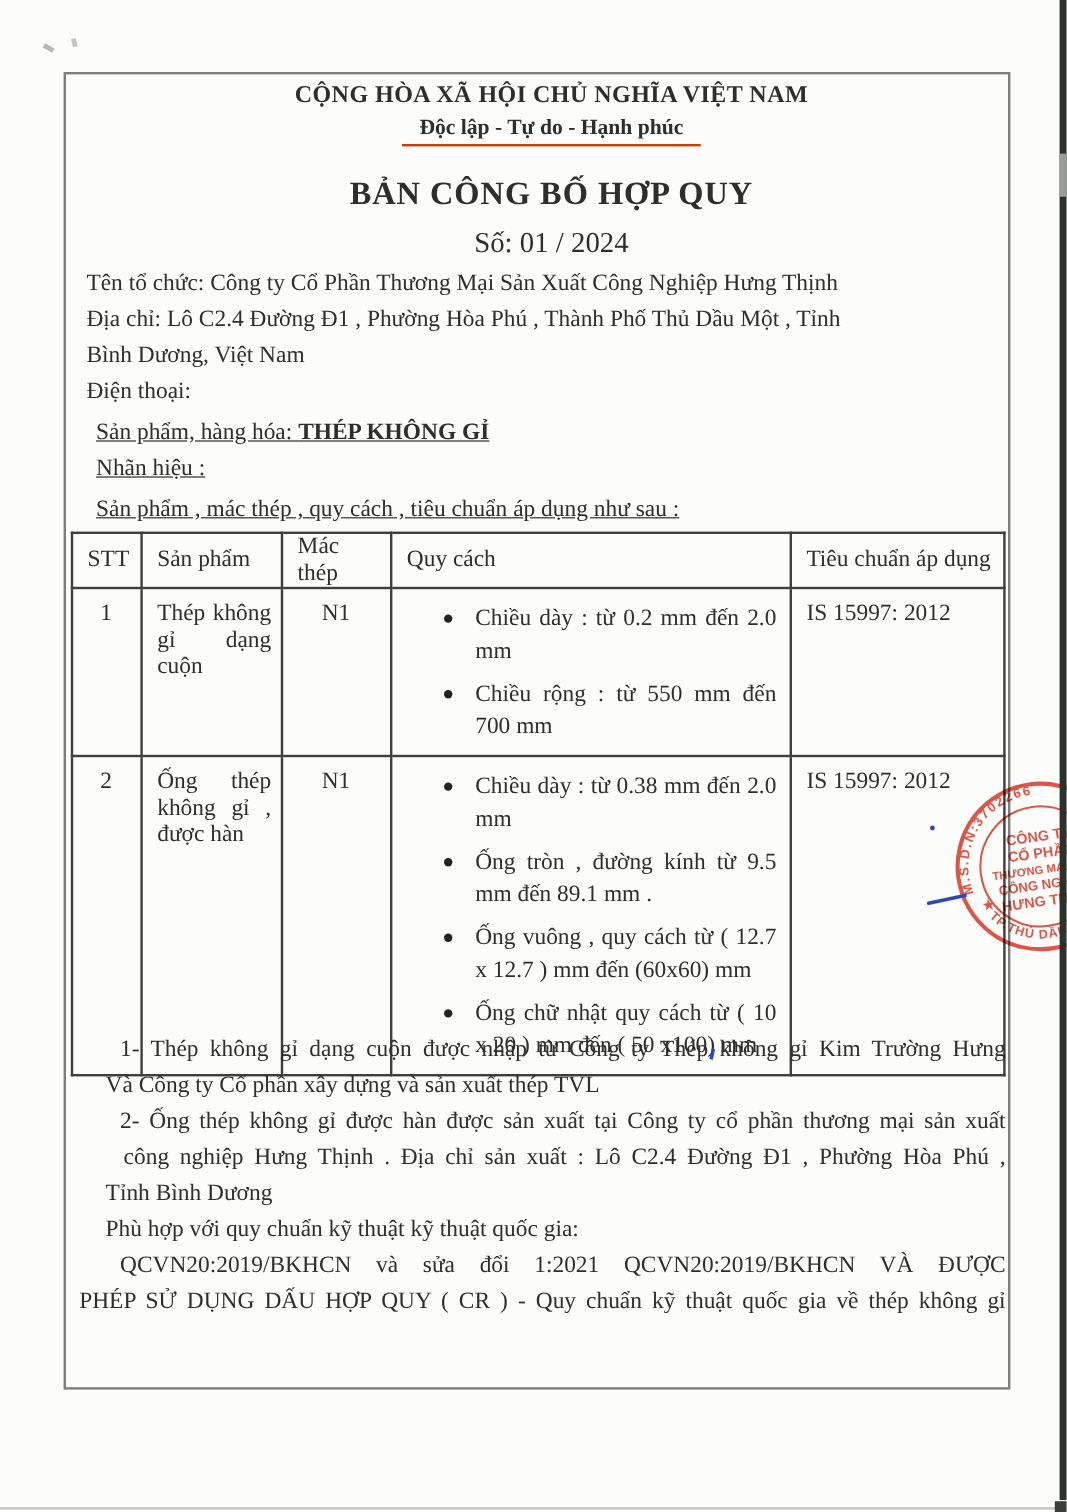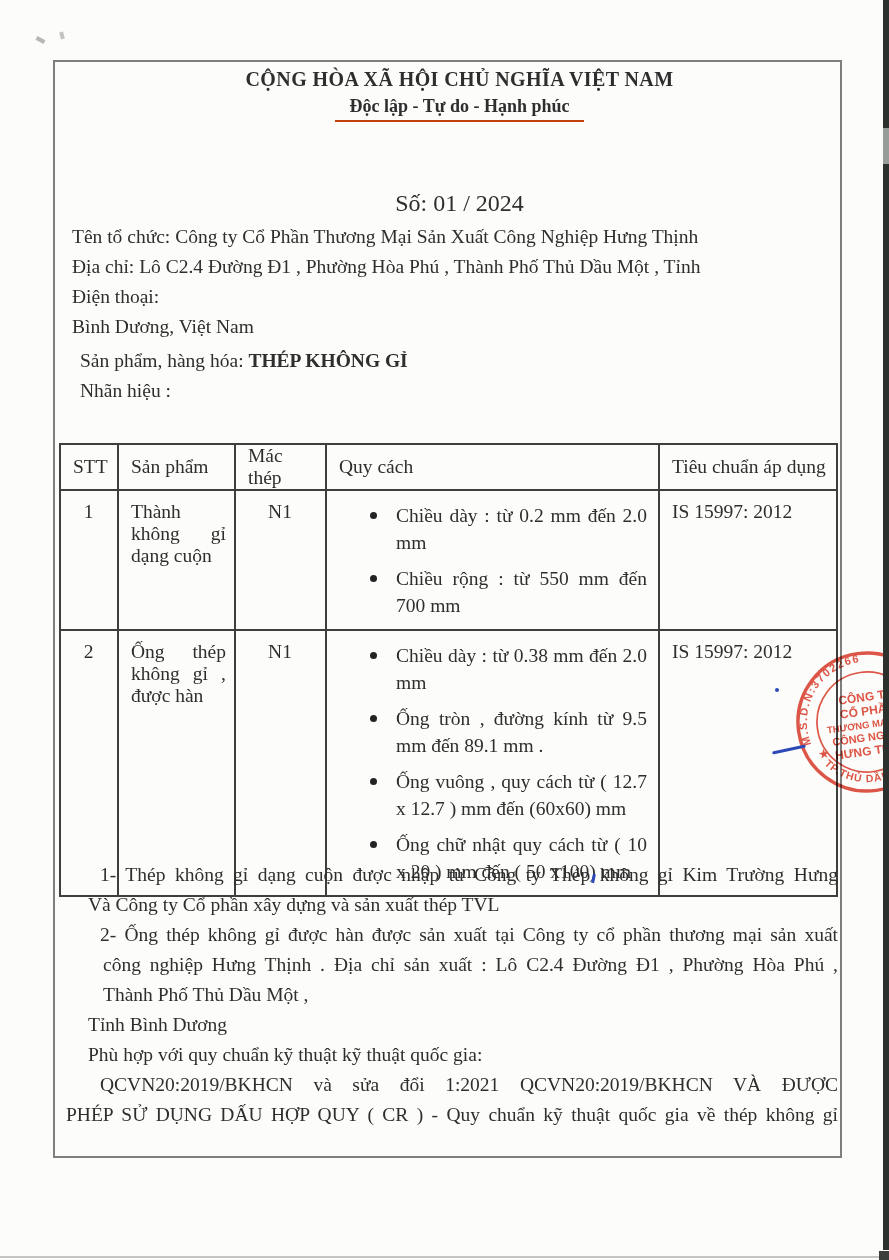--- a/index.html
+++ b/index.html
@@ -13,21 +13,21 @@
 
   
   .cblock { position:absolute; left:73px; width:773px; text-align:center; }
   .nat1 { top:68px; font-weight:bold; font-size:20px; letter-spacing:.4px; }
   .nat2 { top:96px; font-size:18px; }
   .nat2 span { display:inline-block; font-weight:bold; border-bottom:2px solid #c2410c; padding:0 14px 3px 14px; }
   .doctitle { top:146px; font-weight:bold; font-size:27px; letter-spacing:.8px; }
   .docnum { top:190px; font-size:24px; }
 
   .org { position:absolute; left:72px; top:222px; width:766px; font-size:19.5px; line-height:30px; }
-  .ind { margin-left:8px; }
+  .ind { margin-left:8px;text-decoration:underline; }
   .gap-top { margin-top:4px; }
   .bold { font-weight:bold; }
 
   table.spec { position:absolute; left:59px; top:443px; border-collapse:collapse; table-layout:fixed; }
   table.spec th, table.spec td { border:2px solid #3e3e3e; font-size:19.5px; font-weight:normal; vertical-align:top; }
   table.spec th { height:40px; vertical-align:middle; text-align:left; padding:0 4px 0 12px; }
   th.c, td.c { text-align:center; padding-left:0; }
   td.pt { padding-top:10px; }
   td.name-cell { padding:10px 8px 0 12px; text-align:justify; }
   td.std-cell { padding:10px 6px 0 12px; }
@@ -66,50 +66,52 @@
 
   <div class="speck sp1"></div>
   <div class="speck sp2"></div>
 
   <div class="frame"></div>
 
   <div class="cblock nat1">CỘNG HÒA XÃ HỘI CHỦ NGHĨA VIỆT NAM</div>
   <div class="cblock nat2">
     <span>Độc lập - Tự do - Hạnh phúc</span>
   </div>
+  <div class="cblock doctitle">BẢN CÔNG BỐ HỢP QUY</div>
   <div class="cblock docnum">Số: 01 / 2024</div>
 
   <div class="org">
     <div>Tên tổ chức: Công ty Cổ Phần Thương Mại Sản Xuất Công Nghiệp Hưng Thịnh</div>
     <div>Địa chỉ: Lô C2.4 Đường Đ1 , Phường Hòa Phú , Thành Phố Thủ Dầu Một , Tỉnh</div>
+    <div>Bình Dương, Việt Nam</div>
     <div>Điện thoại:</div>
-    <div>Bình Dương, Việt Nam</div>
     <div class="ind gap-top"><span>Sản phẩm, hàng hóa: </span><span class="bold">THÉP KHÔNG GỈ</span></div>
     <div class="ind">Nhãn hiệu :</div>
+    <div class="ind gap-top">Sản phẩm , mác thép , quy cách , tiêu chuẩn áp dụng như sau :</div>
   </div>
 
   <table class="spec">
     <colgroup>
       <col style="width:58px">
         <col style="width:117px">
         <col style="width:91px">
         <col style="width:333px">
         <col style="width:178px">
     </colgroup>
     <tbody>
         <tr>
       <th class="c">STT</th>
       <th>Sản phẩm</th>
       <th>Mác thép</th>
       <th>Quy cách</th>
       <th>Tiêu chuẩn áp dụng</th>
     </tr>
     <tr style="height:92px;">
       <td class="c pt">1</td>
-      <td class="name-cell">Thành không gỉ dạng cuộn</td>
+      <td class="name-cell">Thép không gỉ dạng cuộn</td>
       <td class="c pt">N1</td>
       <td>
         <ul class="bullets">
           <li>Chiều dày : từ 0.2 mm đến 2.0 mm</li>
           <li>Chiều rộng : từ 550 mm đến 700 mm</li>
         </ul>
       </td>
       <td class="std-cell">IS 15997: 2012</td>
     </tr>
     <tr style="height:231px;">
@@ -127,21 +129,20 @@
       <td class="std-cell">IS 15997: 2012</td>
     </tr>
   </tbody>
     </table>
 
   <div class="notes">
     <div class="ml34 stretch">1-  Thép không gỉ dạng cuộn được nhập từ Công ty Thép không gỉ Kim Trường Hưng</div>
     <div class="ml22">Và Công ty Cổ phần xây dựng và sản xuất thép TVL</div>
     <div class="ml34 stretch">2-  Ống thép không gỉ được hàn được sản xuất tại Công ty cổ phần thương mại sản xuất</div>
     <div class="ml57 stretch">công nghiệp Hưng Thịnh . Địa chỉ sản xuất : Lô C2.4 Đường Đ1 , Phường Hòa Phú ,</div>
-    <div class="ml57">Thành Phố Thủ Dầu Một ,</div>
     <div class="ml22">Tỉnh Bình Dương</div>
     <div class="ml22">Phù hợp với quy chuẩn kỹ thuật kỹ thuật quốc gia:</div>
     <div class="ml34 stretch">QCVN20:2019/BKHCN và sửa đổi 1:2021 QCVN20:2019/BKHCN VÀ ĐƯỢC</div>
     <div class="stretch">PHÉP SỬ DỤNG DẤU HỢP QUY ( CR ) -  Quy chuẩn kỹ thuật quốc gia về thép không gỉ</div>
   </div>
 
   <svg class="stamp" viewBox="0 0 200 200" aria-hidden="true">
     <g transform="rotate(-8 100 100)">
       <circle cx="100" cy="100" r="69" fill="none" stroke="#dd4a3a" stroke-width="3.4"></circle>
       <circle cx="100" cy="100" r="50" fill="none" stroke="#dd4a3a" stroke-width="1.7"></circle>

